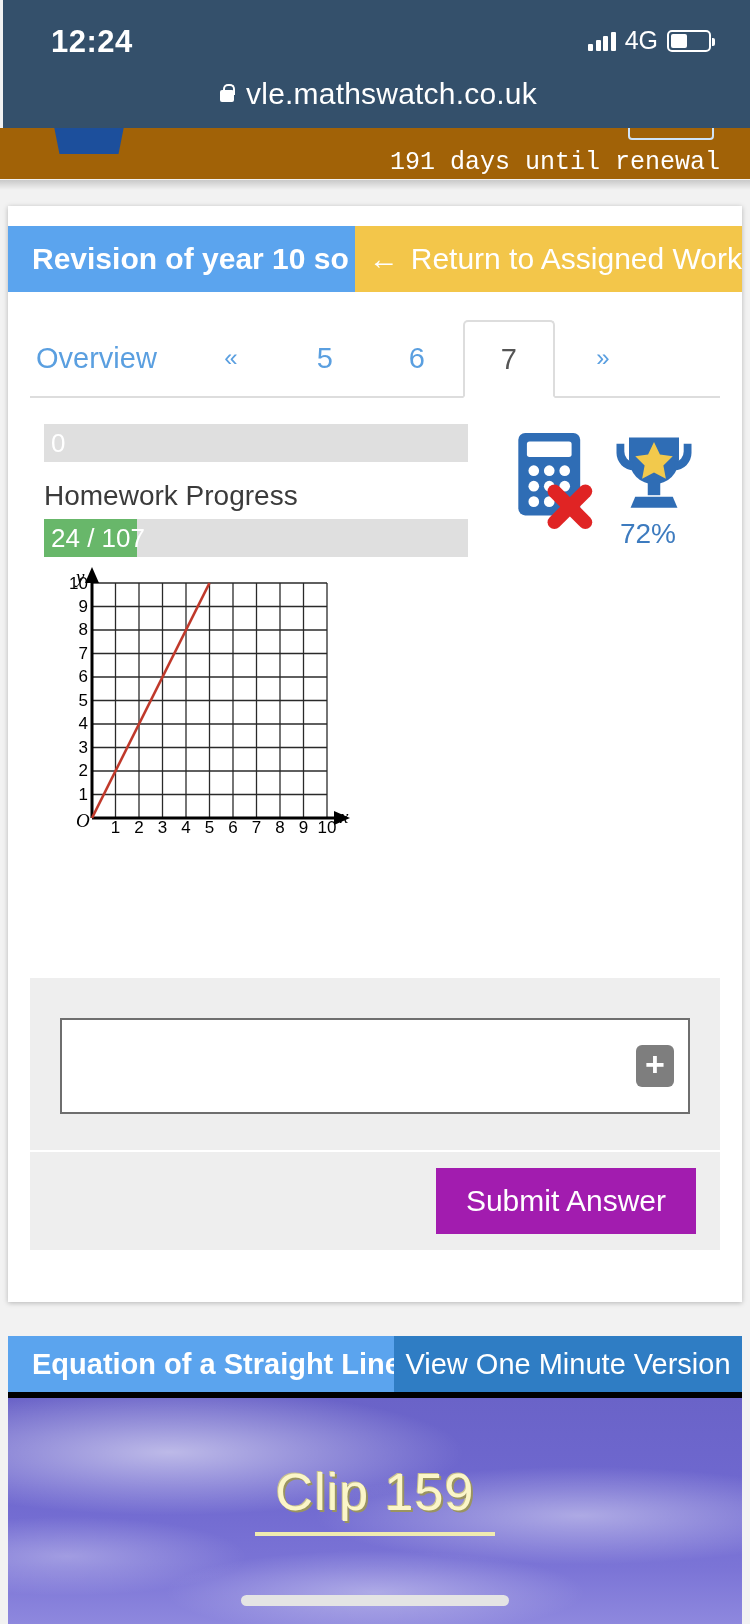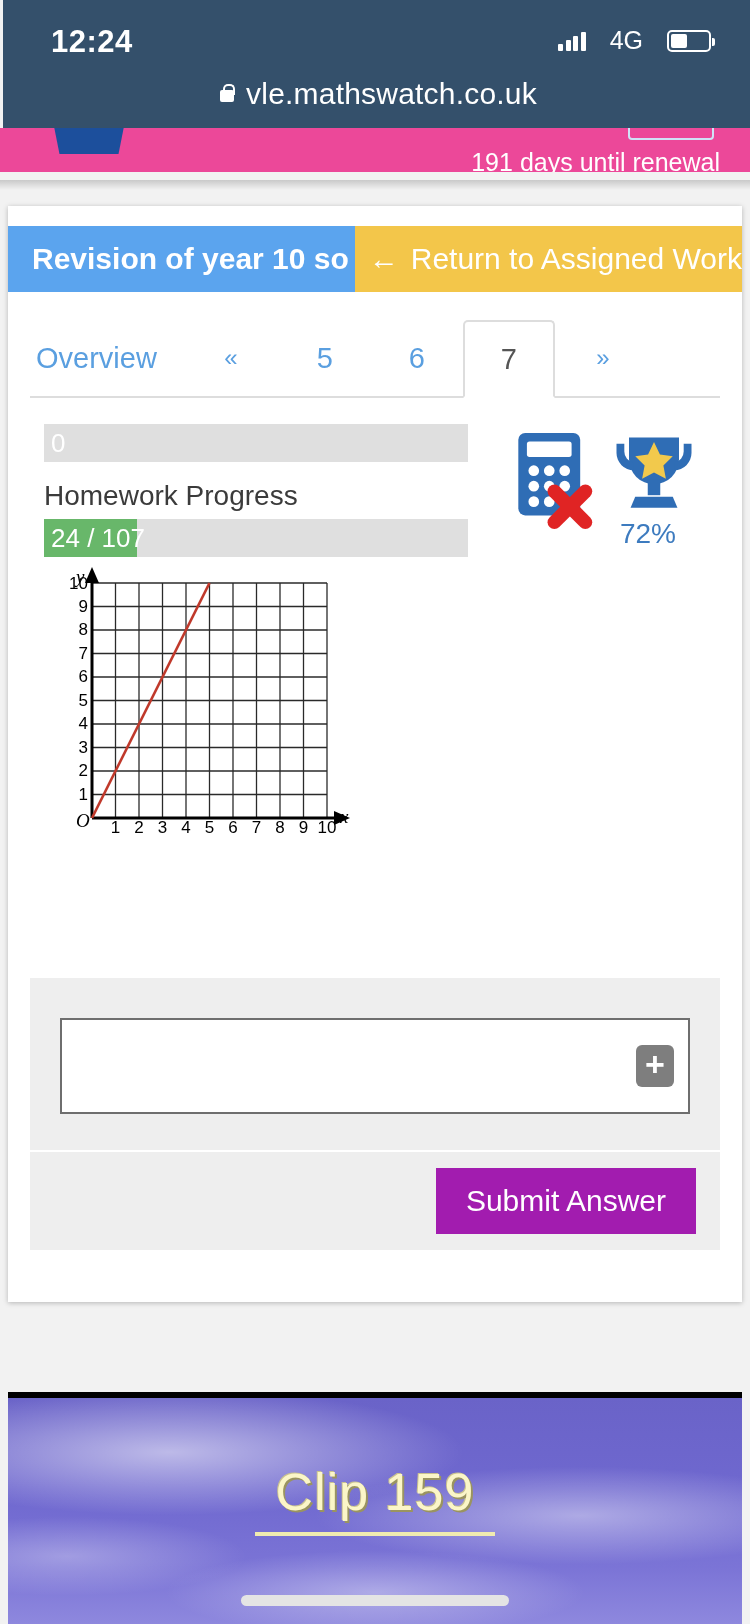--- a/index.html
+++ b/index.html
@@ -18,21 +18,21 @@
   }
   .status-row {
     position: absolute; top: 24px; left: 0; width: 750px; height: 40px;
   }
   .clock {
     position: absolute; left: 48px; top: 0;
     color: #ffffff; font-size: 31px; font-weight: bold; letter-spacing: .5px;
   }
   .status-right {
     position: absolute; right: 42px; top: 2px;
-    display: flex; align-items: center; gap: 24px;
+    display: flex; align-items: center; gap: 9px;
   }
   .signal { display: flex; align-items: flex-end; gap: 2.5px; height: 20px; }
   .signal i { display: block; width: 5px; background: #ffffff; border-radius: 1px; }
   .signal i:nth-child(1) { height: 7px; }
   .signal i:nth-child(2) { height: 11px; }
   .signal i:nth-child(3) { height: 15px; }
   .signal i:nth-child(4) { height: 19px; }
   .net-label { color: #fff; font-size: 25px; font-weight: 500; }
   .battery {
     position: relative; width: 44px; height: 22px;
@@ -56,22 +56,22 @@
     background:#fff; border-radius:2px;
   }
   .lock-ico::after {
     content:""; position:absolute; left:4px; top:0px; width:8px; height:9px;
     border:2.5px solid #fff; border-bottom:none; border-radius:5px 5px 0 0;
   }
   .url-text { color: #ffffff; font-size: 30px; letter-spacing: .2px; }
 
   
   .site-topstrip {
-    position: absolute; top: 128px; left: 0; width: 750px; height: 44px;
-    background: #ec4899; overflow: hidden;
+    position: absolute; top: 128px; left: 0; width: 750px; height: 51px;
+    background: #a16207; overflow: hidden; font-family: Liberation Mono, monospace;
   }
   .logo-frag {
     position: absolute; left: 48px; top: -32px; width: 82px; height: 58px;
     background: #1c4f9c;
     clip-path: polygon(0 0, 100% 0, 86% 100%, 14% 100%);
   }
   .renew-btn-frag {
     position: absolute; right: 36px; top: -26px; width: 86px; height: 38px;
     border: 2px solid #cfe3f7; border-radius: 4px; background: transparent;
   }
@@ -403,20 +403,24 @@
         </div>
       </div>
     </div>
 
     <div class="submit-pane">
       <button class="submit-btn">Submit Answer</button>
     </div>
 
   </div>
 
+  <div class="video-tabs">
+    <div class="vt-title">Equation of a Straight Line</div>
+    <div class="vt-min">View One Minute Version</div>
+  </div>
 
   <div class="video-frame">
     <div class="video-sky"></div>
     <div class="clip-title">Clip 159</div>
     <div class="clip-underline"></div>
     <div class="home-indicator"></div>
   </div>
 
 </div>
 

